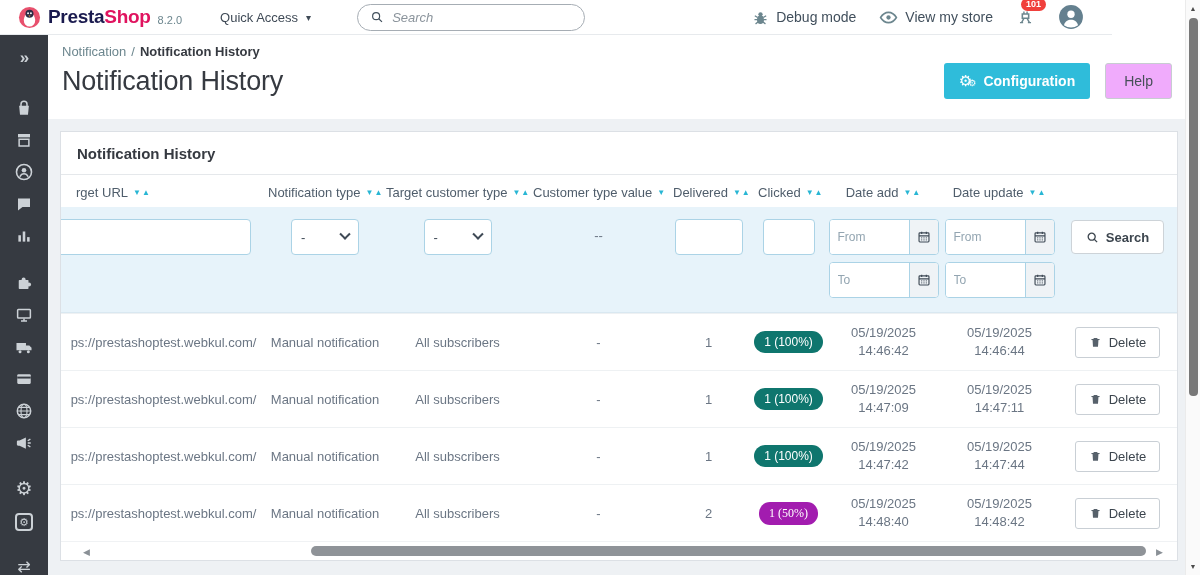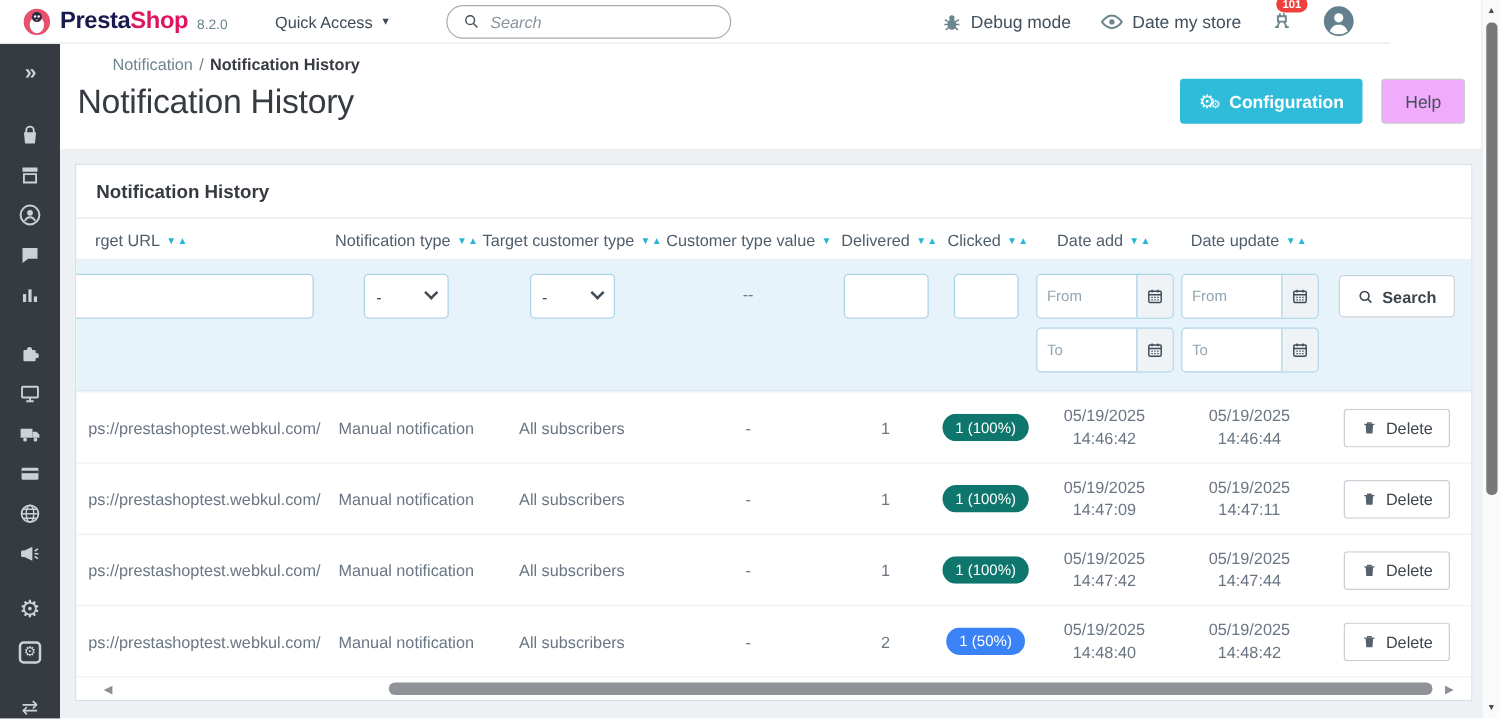--- a/index.html
+++ b/index.html
@@ -37,21 +37,21 @@
             display:flex; align-items:center; justify-content:center; }
   .s-expand { font-size:17px; font-weight:bold; letter-spacing:-1px; }
   .schar { font-size:19px; line-height:1; }
   .gear-square { width:18px; height:18px; border:2px solid #ccd1d6; border-radius:4px; font-size:11px;
                  display:flex; align-items:center; justify-content:center; line-height:1; }
   .s-arrows { font-size:16px; }
 
   
   .main { position:absolute; left:48px; top:35px; width:1137px; height:540px; background:#eef1f4; }
   .page-head { position:relative; height:84px; background:#fff; padding:9px 0 0 14px; }
-  .breadcrumb { font-size:13px;margin-left:28px; }
+  .breadcrumb { font-size:13px; }
   .crumb-parent { color:#6c868e; cursor:pointer; }
   .crumb-sep { color:#6c868e; margin:0 5px; }
   .crumb-current { color:#363a41; font-weight:bold; }
   .page-title { margin-top:7px; font-size:27px; color:#363a41; font-weight:400; letter-spacing:-0.2px; }
   .head-buttons { position:absolute; right:13px; top:28px; display:flex; gap:15px; }
   .btn-config { height:36px; padding:0 15px; background:#2fbcda; border:none; border-radius:3px; color:#fff;
                 font-size:14px; font-weight:bold; display:flex; align-items:center; gap:7px; cursor:pointer;
                 font-family:inherit; }
   .cfg-gear { font-size:15px; line-height:1; }
   .cfg-gear-sm { font-size:9px; margin-left:-4px; margin-top:-10px; line-height:1; }
@@ -99,21 +99,21 @@
   .btn-search { height:34px; padding:0 14px; background:#fff; border:1px solid #cdd3d8; border-radius:4px;
                 color:#3c454e; font-size:13px; font-weight:bold; display:flex; align-items:center; gap:7px;
                 cursor:pointer; font-family:inherit; margin-top:1px; }
 
   .trow { height:57px; align-items:center; border-top:1px solid #eef1f3; font-size:13px; color:#6b7684; }
   .trow:first-of-type { border-top:none; }
   .td { text-align:center; overflow:hidden; white-space:nowrap; }
   .td-dates { line-height:1.35; }
   .badge { display:inline-block; padding:4px 10px; border-radius:11px; color:#fff; font-size:12px; }
   .badge-green { background:#0f766e; }
-  .badge-red { background:#3b82f6; }
+  .badge-red { background:#a21caf;font-family:Liberation Serif, serif; }
   .btn-delete { height:31px; padding:0 13px; background:#fff; border:1px solid #c9cfd5; border-radius:3px;
                 color:#3c454e; font-size:13px; display:inline-flex; align-items:center; gap:7px;
                 cursor:pointer; font-family:inherit; }
 
   .hscroll { position:relative; height:20px; border-top:1px solid #f0f2f4; }
   .hs-arrow { position:absolute; top:50%; transform:translateY(-50%); color:#8a9096; font-size:9px; cursor:pointer; }
   .hs-left { left:22px; }
   .hs-right { right:14px; }
   .hs-thumb { position:absolute; left:250px; top:4px; width:835px; height:10px; background:#8f9398;
               border-radius:5px; cursor:grab; }
@@ -163,21 +163,21 @@
           <ellipse cx="12" cy="15" rx="5" ry="6" fill="#6c868e"></ellipse>
           <path d="M4 9.5l4 2.5M3.5 15h4M5 21l4-3M20 9.5l-4 2.5M20.5 15h-4M19 21l-4-3" stroke="#6c868e" stroke-width="1.8" fill="none"></path>
         </svg>
         <span>Debug mode</span>
       </div>
       <div class="top-item">
         <svg width="19" height="19" viewBox="0 0 24 24">
           <path d="M2 12s4-6.5 10-6.5S22 12 22 12s-4 6.5-10 6.5S2 12 2 12z" fill="none" stroke="#6c868e" stroke-width="2"></path>
           <circle cx="12" cy="12" r="2.7" fill="#6c868e"></circle>
         </svg>
-        <span>Date my store</span>
+        <span>View my store</span>
       </div>
       <div class="bell-wrap">
         <svg width="19" height="19" viewBox="0 0 24 24">
           <path d="M8 7.5h8v5.5H8z" fill="none" stroke="#6c868e" stroke-width="2"></path>
           <path d="M10 4.5v3M14 4.5v3M10 13l-3 5.5M14 13l3 5.5M5 18.5h4M15 18.5h4" stroke="#6c868e" stroke-width="1.8" fill="none"></path>
         </svg>
         <span class="bell-badge">101</span>
       </div>
       <svg class="avatar" viewBox="0 0 24 24">
         <circle cx="12" cy="12" r="11" fill="#64808f"></circle>

